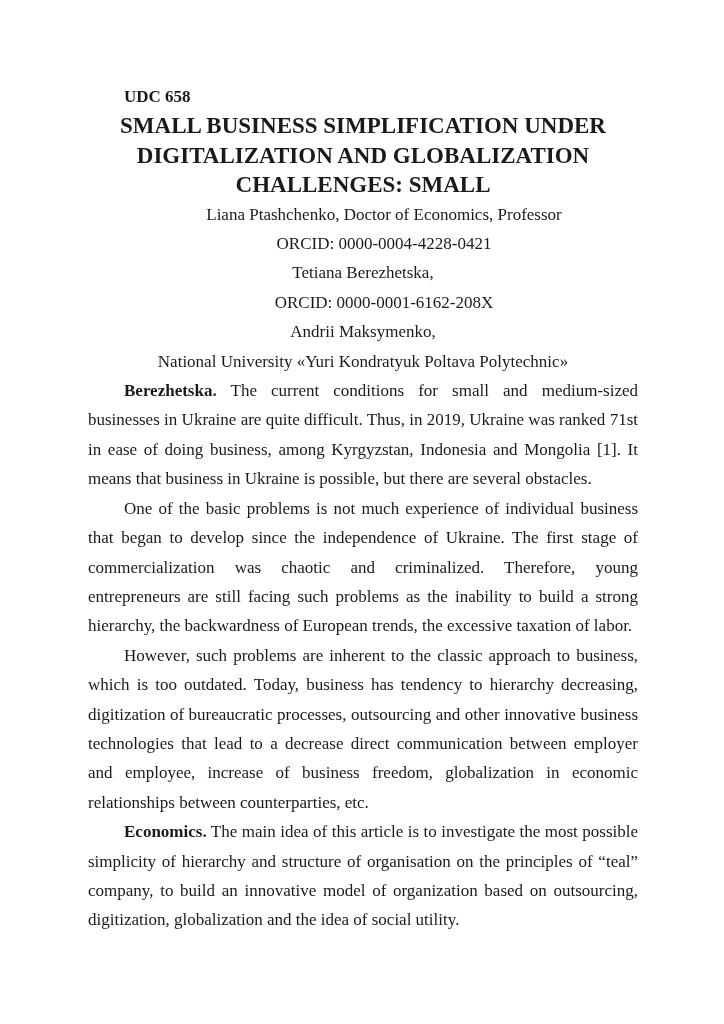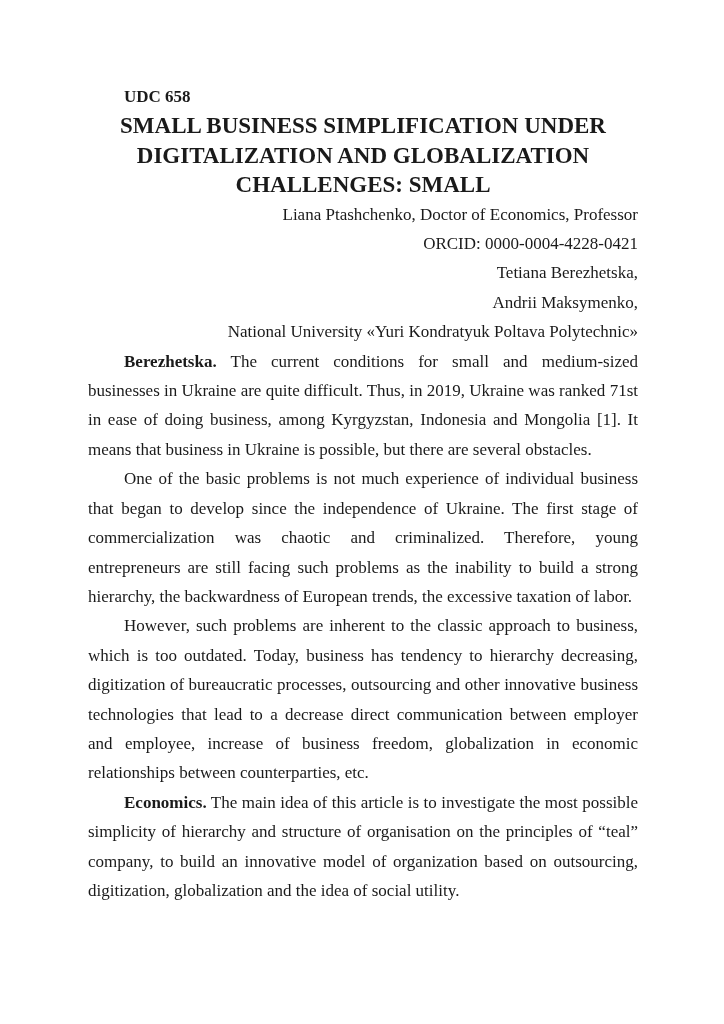--- a/index.html
+++ b/index.html
@@ -26,21 +26,21 @@
     text-indent: 36px;
     text-align: left;
   }
   .title-line {
     display: block;
     font-weight: bold;
     text-align: center;
   }
   .byline {
     margin: 0;
-    text-align: right;
+    text-align: center;
   }
   .byline.shift {
     padding-left: 42px;
   }
   p.body-par {
     margin: 0;
     text-align: justify;
     text-indent: 36px;
     hyphens: none;
   }
@@ -57,20 +57,21 @@
 
   <h1 style="margin:0; font-size:23px; line-height:29.4px;">
     <span class="title-line">SMALL BUSINESS SIMPLIFICATION UNDER</span>
     <span class="title-line">DIGITALIZATION AND GLOBALIZATION CHALLENGES: SMALL</span>
   </h1>
 
   <div>
     <p class="byline shift">Liana Ptashchenko, Doctor of Economics, Professor</p>
     <p class="byline shift">ORCID: 0000-0004-4228-0421</p>
     <p class="byline">Tetiana Berezhetska,</p>
+    <p class="byline shift">ORCID: 0000-0001-6162-208X</p>
     <p class="byline">Andrii Maksymenko,</p>
     <p class="byline">National University «Yuri Kondratyuk Poltava Polytechnic»</p>
   </div>
 
   <div>
     <p class="body-par">
       <b>Berezhetska.</b>
       <span>The current conditions for small and medium-sized businesses in Ukraine are quite difficult. Thus, in 2019, Ukraine was ranked 71st in ease of doing business, among Kyrgyzstan, Indonesia and Mongolia [1]. It means that business in Ukraine is possible, but there are several obstacles.</span>
     </p>
     <p class="body-par">

